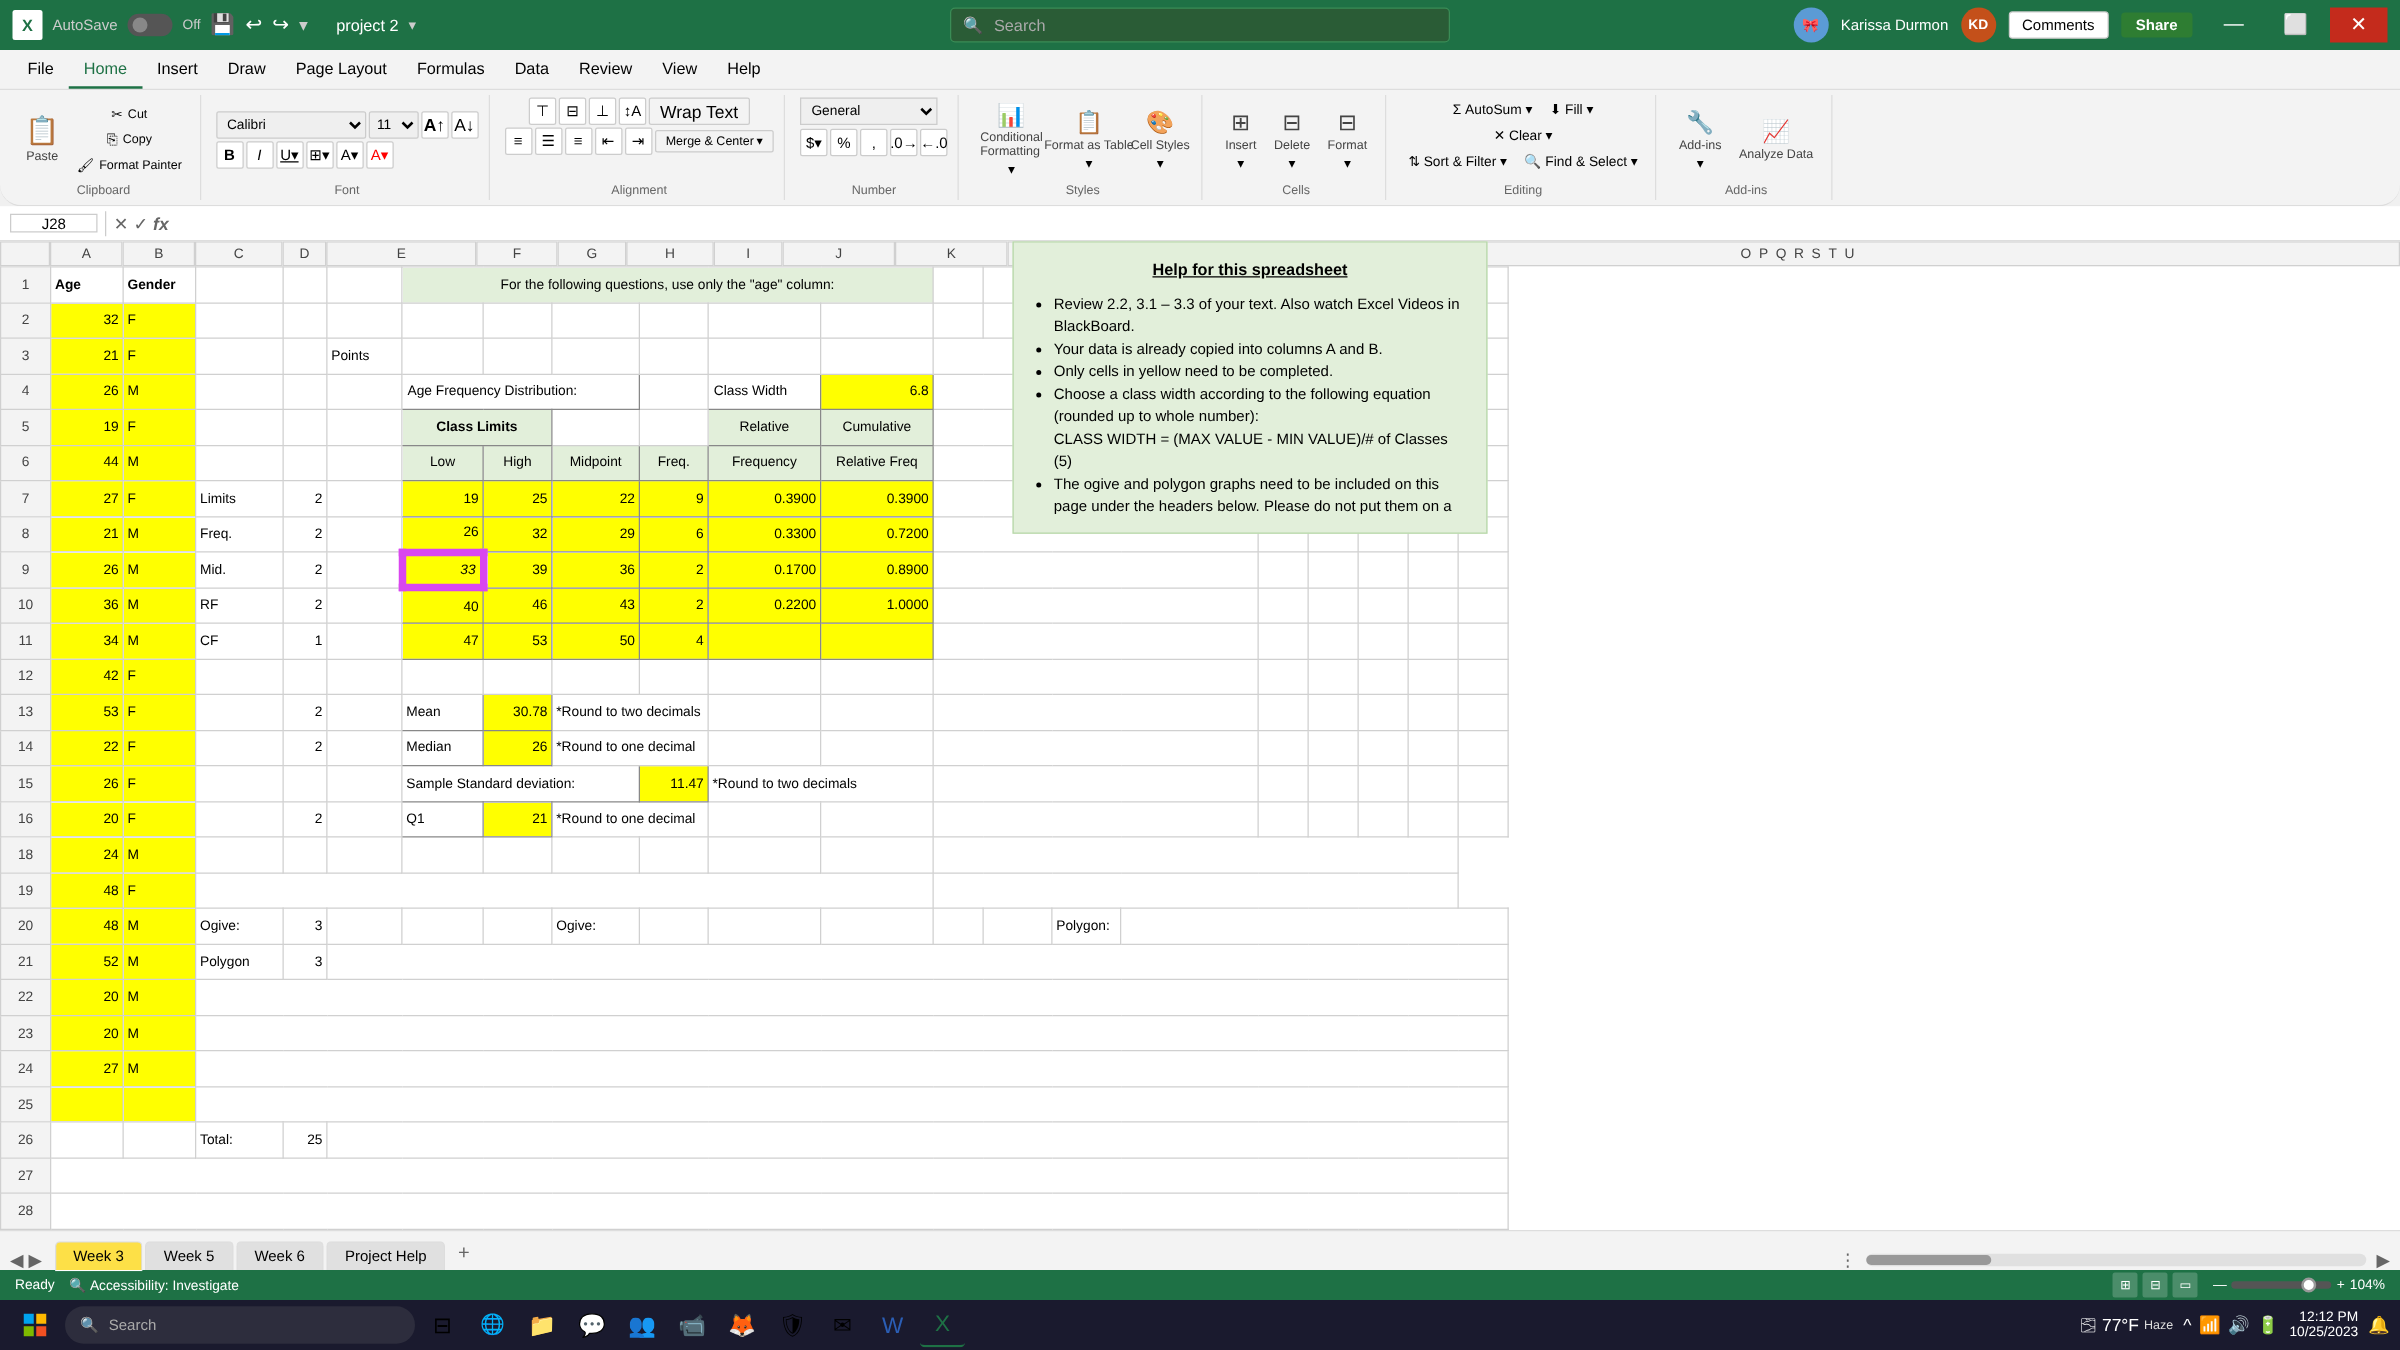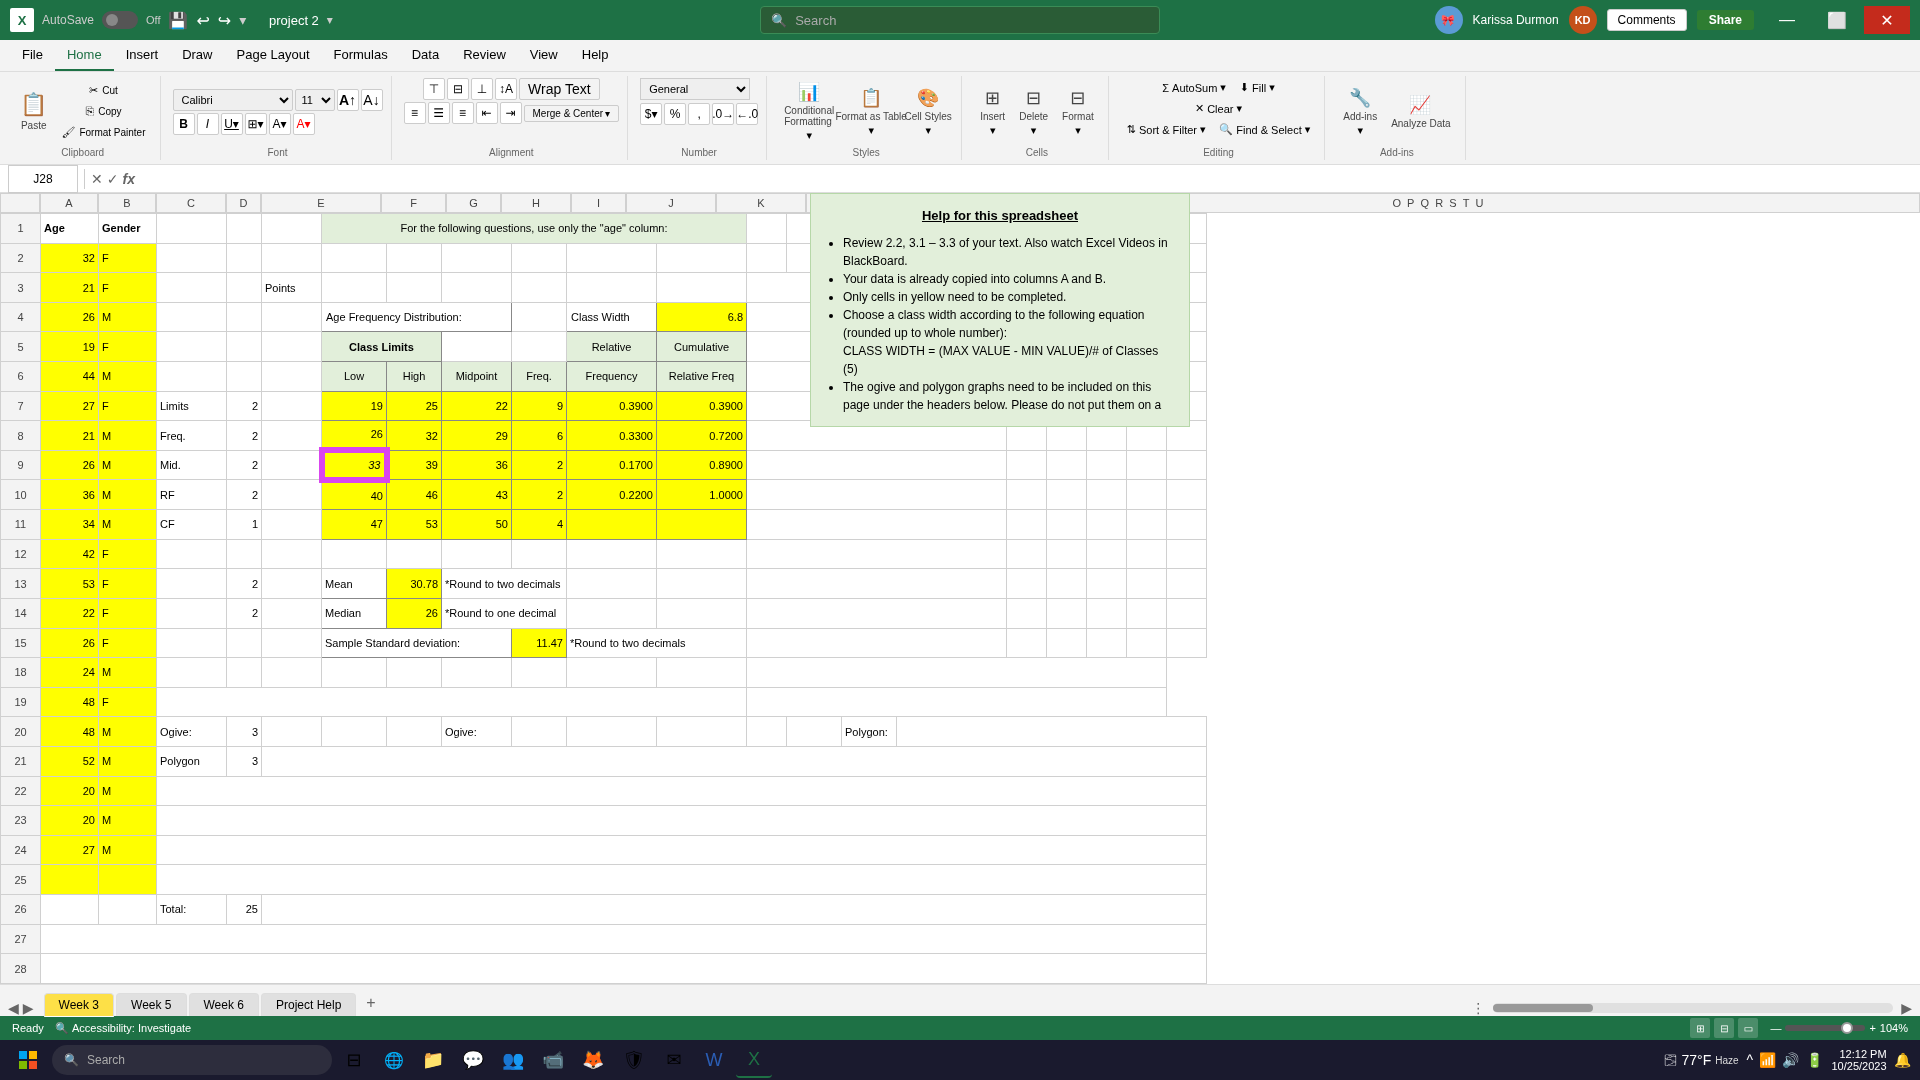--- a/index.html
+++ b/index.html
@@ -35,41 +35,41 @@
       font-size: 13px;
       gap: 8px;
     }
     .user-avatar { width: 28px; height: 28px; background: #c4501a; border-radius: 50%; display: flex; align-items: center; justify-content: center; font-size: 11px; color: white; font-weight: bold; }
     .window-controls { display: flex; gap: 4px; }
     .wc-btn { width: 46px; height: 28px; display: flex; align-items: center; justify-content: center; cursor: pointer; font-size: 16px; color: white; }
     .wc-btn:last-child { background: #c42b1c; }
     .profile-icon { width: 28px; height: 28px; background: #5b9bd5; border-radius: 50%; display: flex; align-items: center; justify-content: center; color: white; font-size: 11px; }
 
     
-    .ribbon { background: #f3f3f3; border-bottom: 1px solid #ddd; }
+    .ribbon { background: #f3f3f3; border-bottom: 1px solid #ddd; border-radius: 17px; }
     .ribbon-tabs { display: flex; background: #f3f3f3; padding: 0 10px; border-bottom: 1px solid #ddd; height: 32px; align-items: flex-end; }
     .ribbon-tab { padding: 4px 12px; font-size: 13px; cursor: pointer; border-bottom: 2px solid transparent; height: 100%; display: flex; align-items: center; }
     .ribbon-tab.active { color: #1e7145; border-bottom: 2px solid #1e7145; }
     .ribbon-content { display: flex; padding: 4px 6px; gap: 4px; height: 92px; align-items: flex-start; }
     .ribbon-group { display: flex; flex-direction: column; align-items: center; border-right: 1px solid #ddd; padding: 2px 8px; height: 100%; min-width: 60px; }
     .ribbon-group-label { font-size: 10px; color: #666; margin-top: auto; padding-top: 2px; }
     .ribbon-group-content { display: flex; align-items: center; gap: 2px; flex: 1; }
     .rb-btn { display: flex; flex-direction: column; align-items: center; justify-content: center; padding: 3px 6px; cursor: pointer; border-radius: 3px; min-width: 32px; font-size: 11px; gap: 2px; }
     .rb-icon { font-size: 18px; color: #444; }
     .rb-label { font-size: 10px; color: #444; white-space: nowrap; }
     .rb-large { font-size: 22px; }
     .font-controls { display: flex; flex-direction: column; gap: 2px; }
     .font-row { display: flex; align-items: center; gap: 2px; }
     .font-select { height: 22px; font-size: 11px; border: 1px solid #ccc; border-radius: 2px; padding: 0 4px; width: 120px; }
     .font-size-select { height: 22px; font-size: 11px; border: 1px solid #ccc; border-radius: 2px; padding: 0 2px; width: 40px; }
     .small-btn { height: 22px; width: 22px; display: flex; align-items: center; justify-content: center; border: 1px solid #ccc; border-radius: 2px; cursor: pointer; font-size: 12px; background: white; }
 
     
     .formula-bar { display: flex; align-items: center; height: 28px; background: white; border-bottom: 1px solid #ddd; padding: 0 8px; gap: 6px; }
-    .cell-ref { width: 70px; height: 28px; border: 1px solid #ccc; font-size: 12px; padding: 0 4px; text-align: center; }
+    .cell-ref { width: 70px; height: 15px; border: 1px solid #ccc; font-size: 12px; padding: 0 4px; text-align: center; }
     .formula-divider { width: 1px; height: 20px; background: #ccc; }
     .formula-icons { display: flex; gap: 4px; align-items: center; color: #666; font-size: 14px; }
     .formula-input { flex: 1; height: 22px; border: none; outline: none; font-size: 12px; padding: 0 4px; }
     table.spreadsheet { border-collapse: collapse; table-layout: fixed; }
     table.spreadsheet td {
       border: 1px solid #d0d0d0;
       height: 20px;
       font-size: 11px;
       padding: 0 3px;
       white-space: nowrap;
@@ -736,20 +736,39 @@
           <td class="yellow text-right" style="border:1px solid #888;">11.47</td>
           <td colspan="2">*Round to two decimals</td>
           <td colspan="5"></td>
           <td></td>
           <td></td>
           <td></td>
           <td></td>
           <td></td>
         </tr>
 
+        <tr>
+          <td class="row-h">16</td>
+          <td class="yellow text-right">20</td>
+          <td class="yellow">F</td>
+          <td></td>
+          <td class="text-right">2</td>
+          <td></td>
+          <td style="border:1px solid #888;">Q1</td>
+          <td class="yellow text-right" style="border:1px solid #888;">21</td>
+          <td colspan="2">*Round to one decimal</td>
+          <td></td>
+          <td></td>
+          <td colspan="5"></td>
+          <td></td>
+          <td></td>
+          <td></td>
+          <td></td>
+          <td></td>
+        </tr>
 
 
         <tr>
           <td class="row-h">18</td>
           <td class="yellow text-right">24</td>
           <td class="yellow">M</td>
           <td></td>
             <td></td>
             <td></td>
           <td></td>

